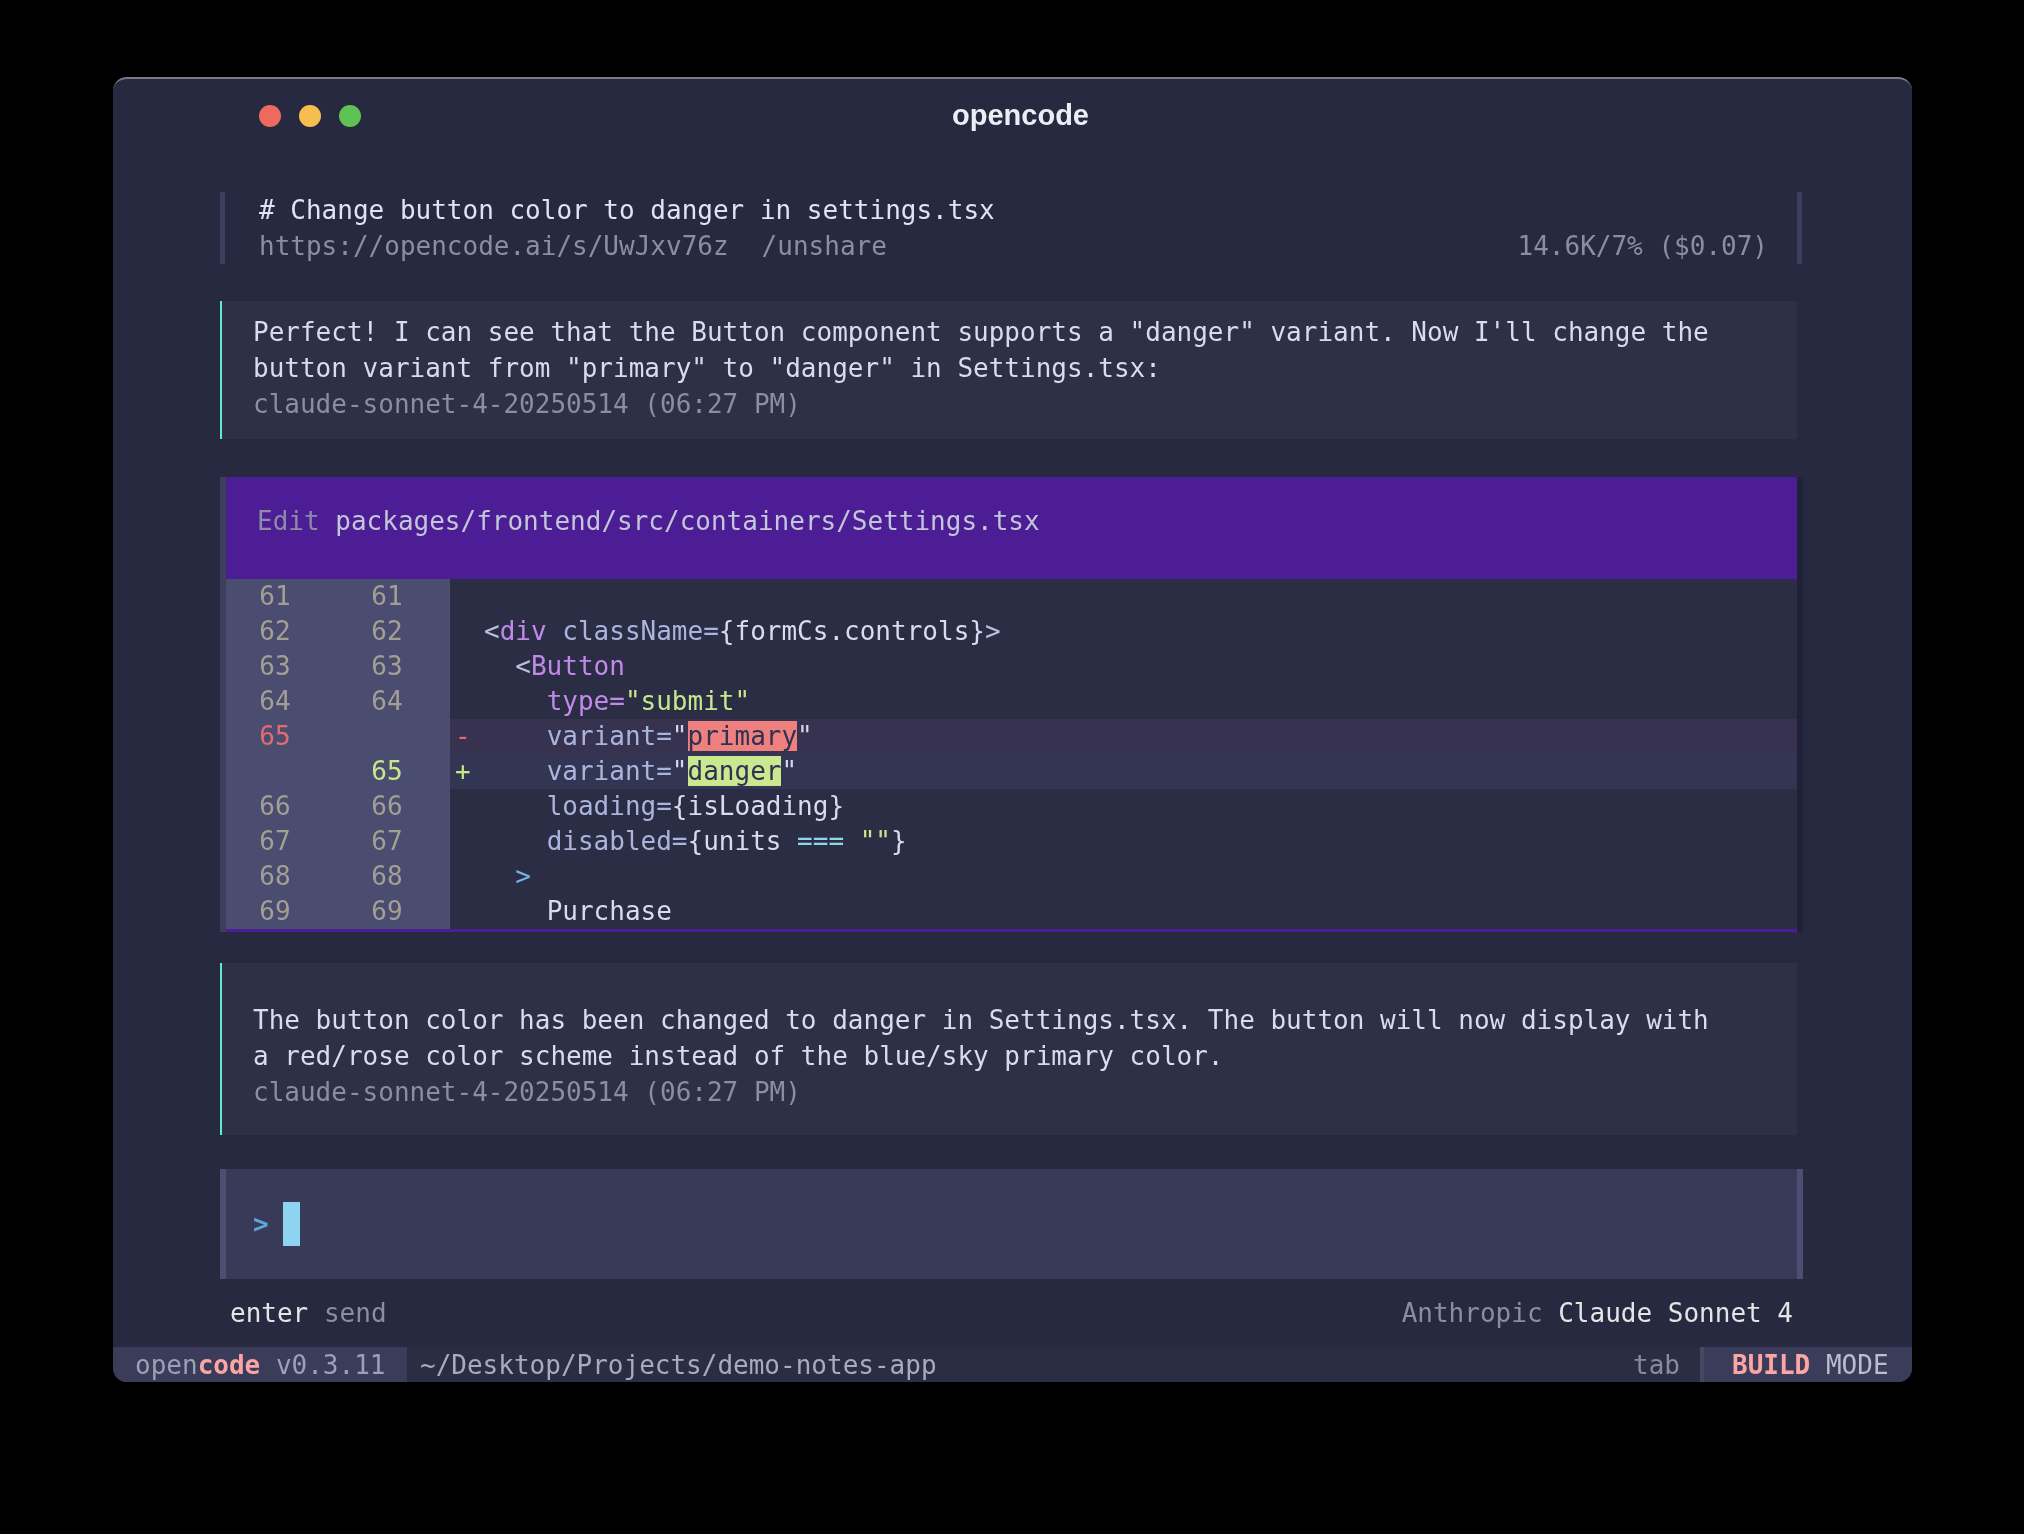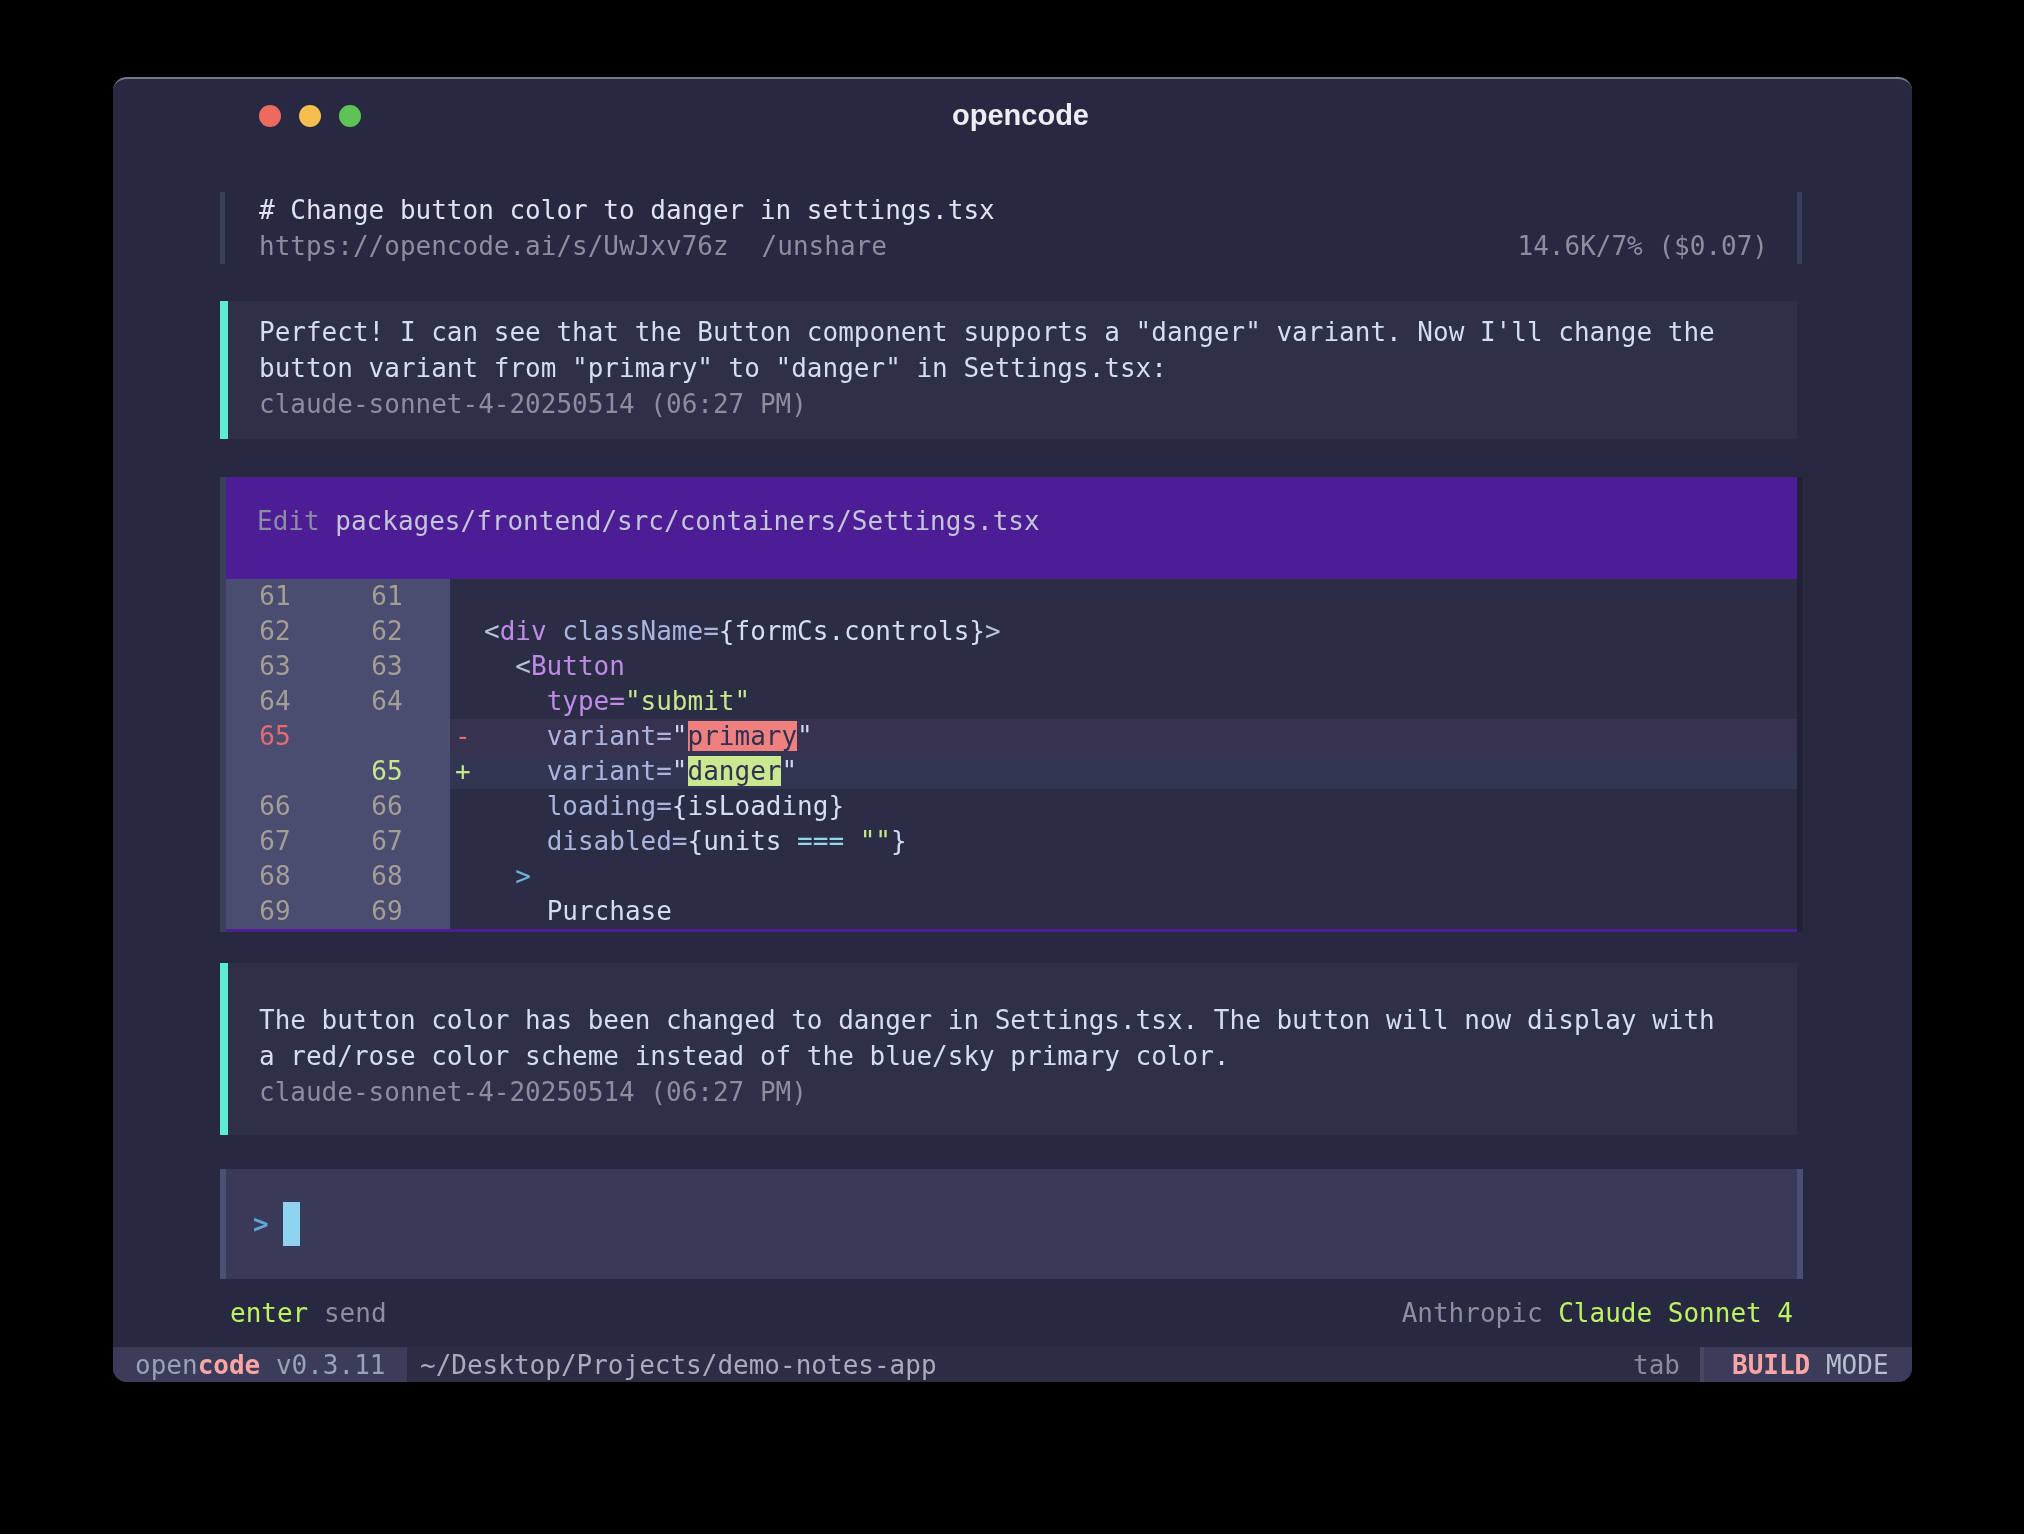--- a/index.html
+++ b/index.html
@@ -28,21 +28,21 @@
   .vbar.left { left:0; } .vbar.right { right:0; }
   .session .line { height:36px; line-height:36px; padding-left:39px; padding-right:34px;
                    display:flex; white-space:pre; }
   .session .t1 { font-weight:normal; color:#dfe3f5; }
   .dim  { color:#8b8da3; }
   .session .unshare { margin-left:33px; }
   .session .stat { margin-left:auto; }
 
   
   .msg { position:absolute; left:107px; width:1577px; background:#2e3048;
-         border-left:8px solid #5eead4; }
+         border-left:2px solid #5eead4; }
   .msg .mline { line-height:36px; padding-left:31px; white-space:pre; color:#d6dcf2; }
   .msg .meta { color:#8b8da3; }
   .msg1 { top:222px; height:138px; padding-top:13px; }
   .msg2 { top:884px; height:172px; padding-top:39px; }
 
   
   .edit { position:absolute; left:107px; top:398px; width:1577px; height:455px;
           background:#4c1d95; border-left:6px solid #3c3e5e; padding-top:27px; }
   .edit-rightbar { position:absolute; left:1684px; top:398px; width:6px; height:455px; background:#1f2136; }
   .edit-title { line-height:35px; padding-left:31px; white-space:pre; }
@@ -70,21 +70,21 @@
   .inputbox { position:absolute; left:107px; top:1090px; width:1577px; height:110px;
               background:#383a57; border-left:6px solid #4c4e74;
               display:flex; align-items:center; }
   .input-rightbar { position:absolute; left:1684px; top:1090px; width:6px; height:110px; background:#4c4e74; }
   .prompt-sym { color:#5ea6d6; font-weight:bold; margin-left:27px; }
   .cursor { width:17px; height:44px; background:#8ed3ef; margin-left:14px; }
 
   
   .hintrow { position:absolute; left:117px; top:1216px; width:1563px; height:36px;
              line-height:36px; display:flex; justify-content:space-between; white-space:pre; }
-  .bright { color:#bef264;text-align:center; }
+  .bright { color:#e5e5e5;text-align:center; }
 
   
   .statusbar { position:absolute; left:0; top:1268px; width:1799px; height:37px;
                background:#2b2d45; display:flex; align-items:center; line-height:37px; white-space:pre; }
   .chip { background:#3a3c59; height:37px; flex:none; }
   .chip.app { width:294px; padding-left:22px; }
   .chip .b { font-weight:bold; color:#fca5a5; }
   .gray { color:#9ba0b6; }
   .path2 { color:#a8abc0; margin-left:13px; }
   .sb-right { margin-left:auto; display:flex; align-items:center; height:37px; }

